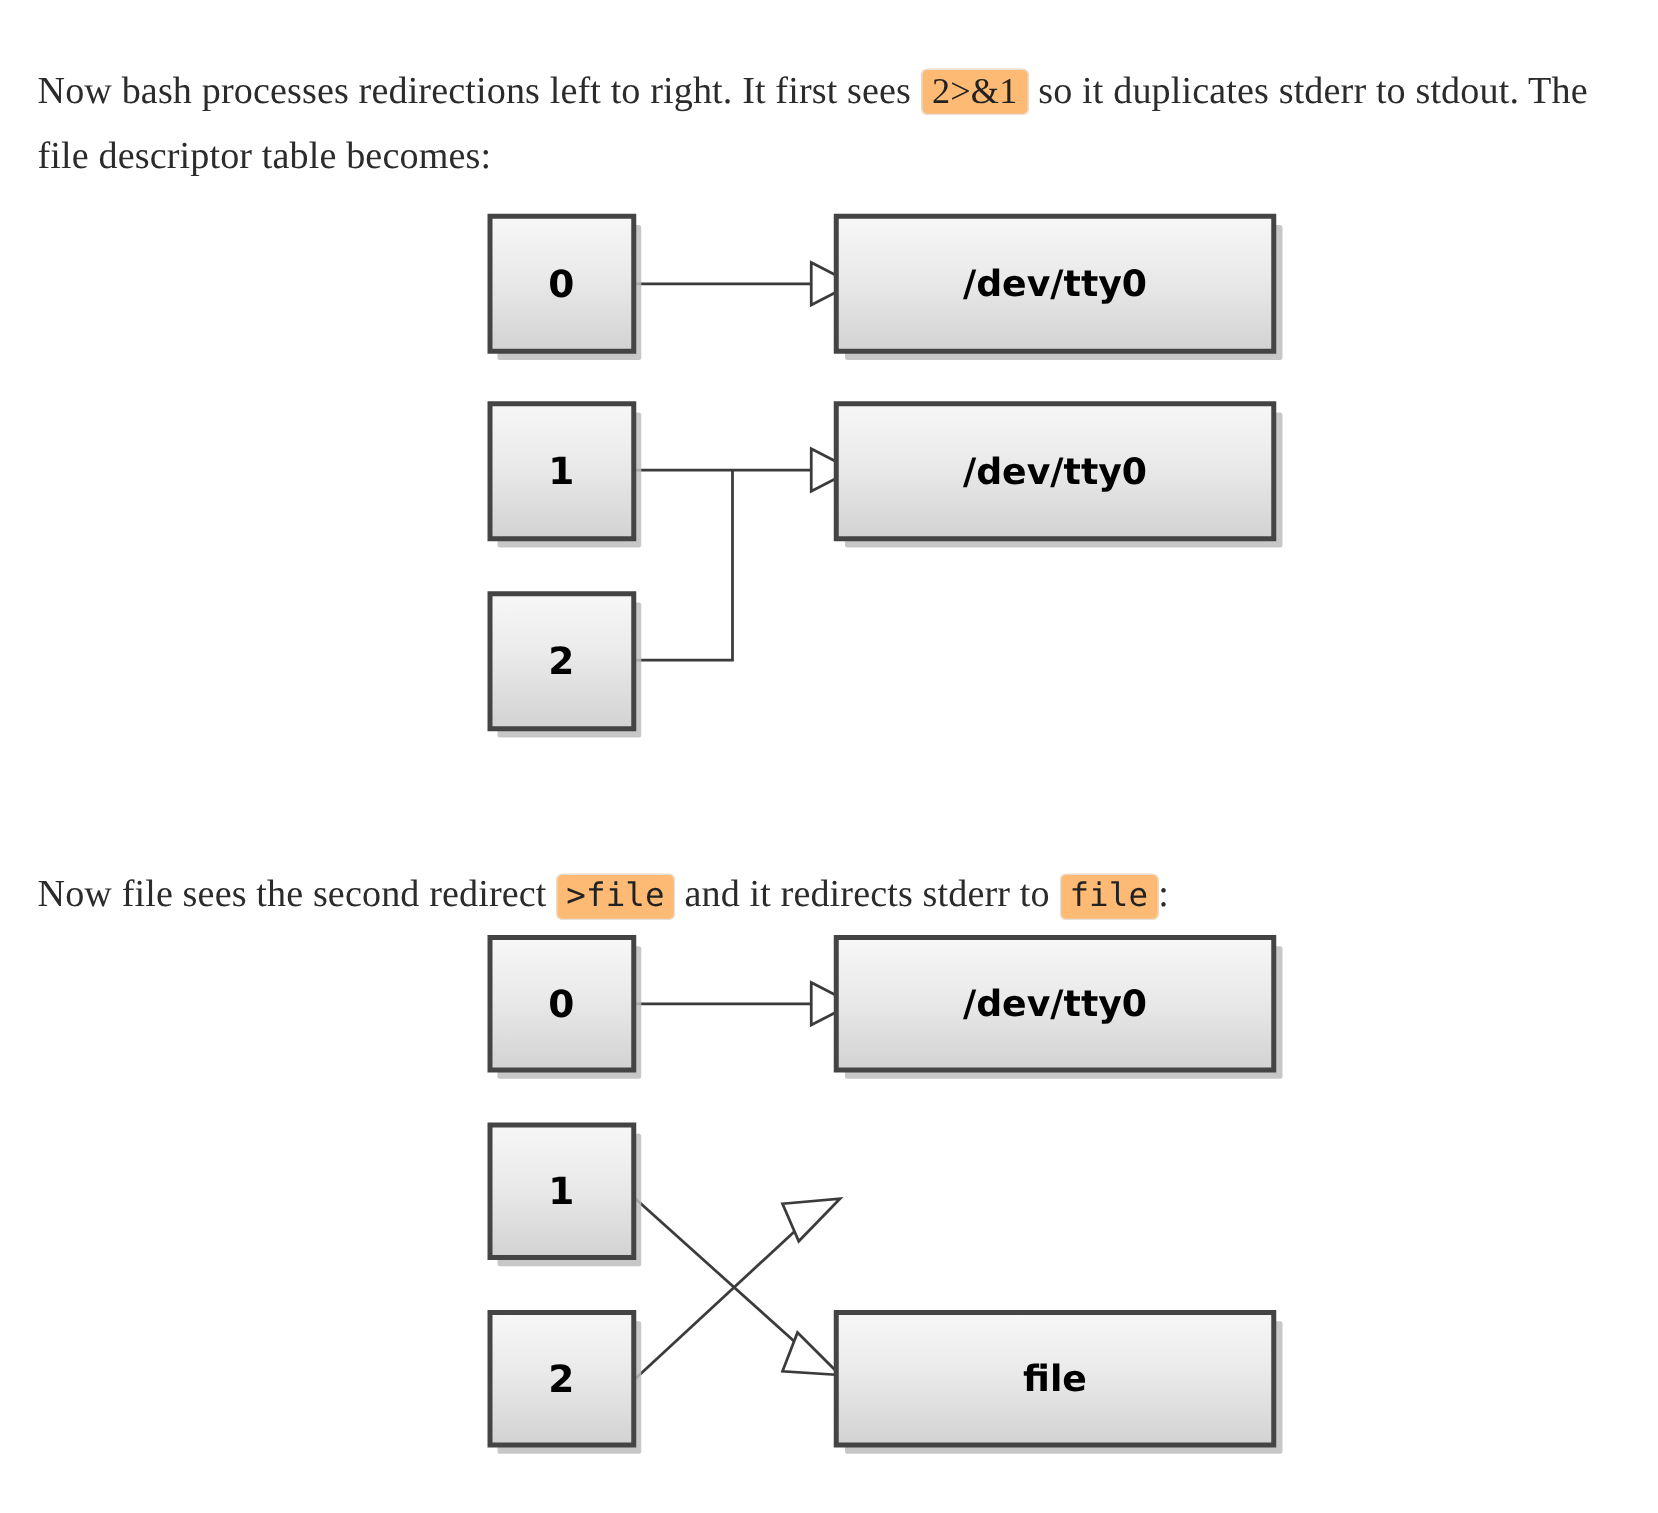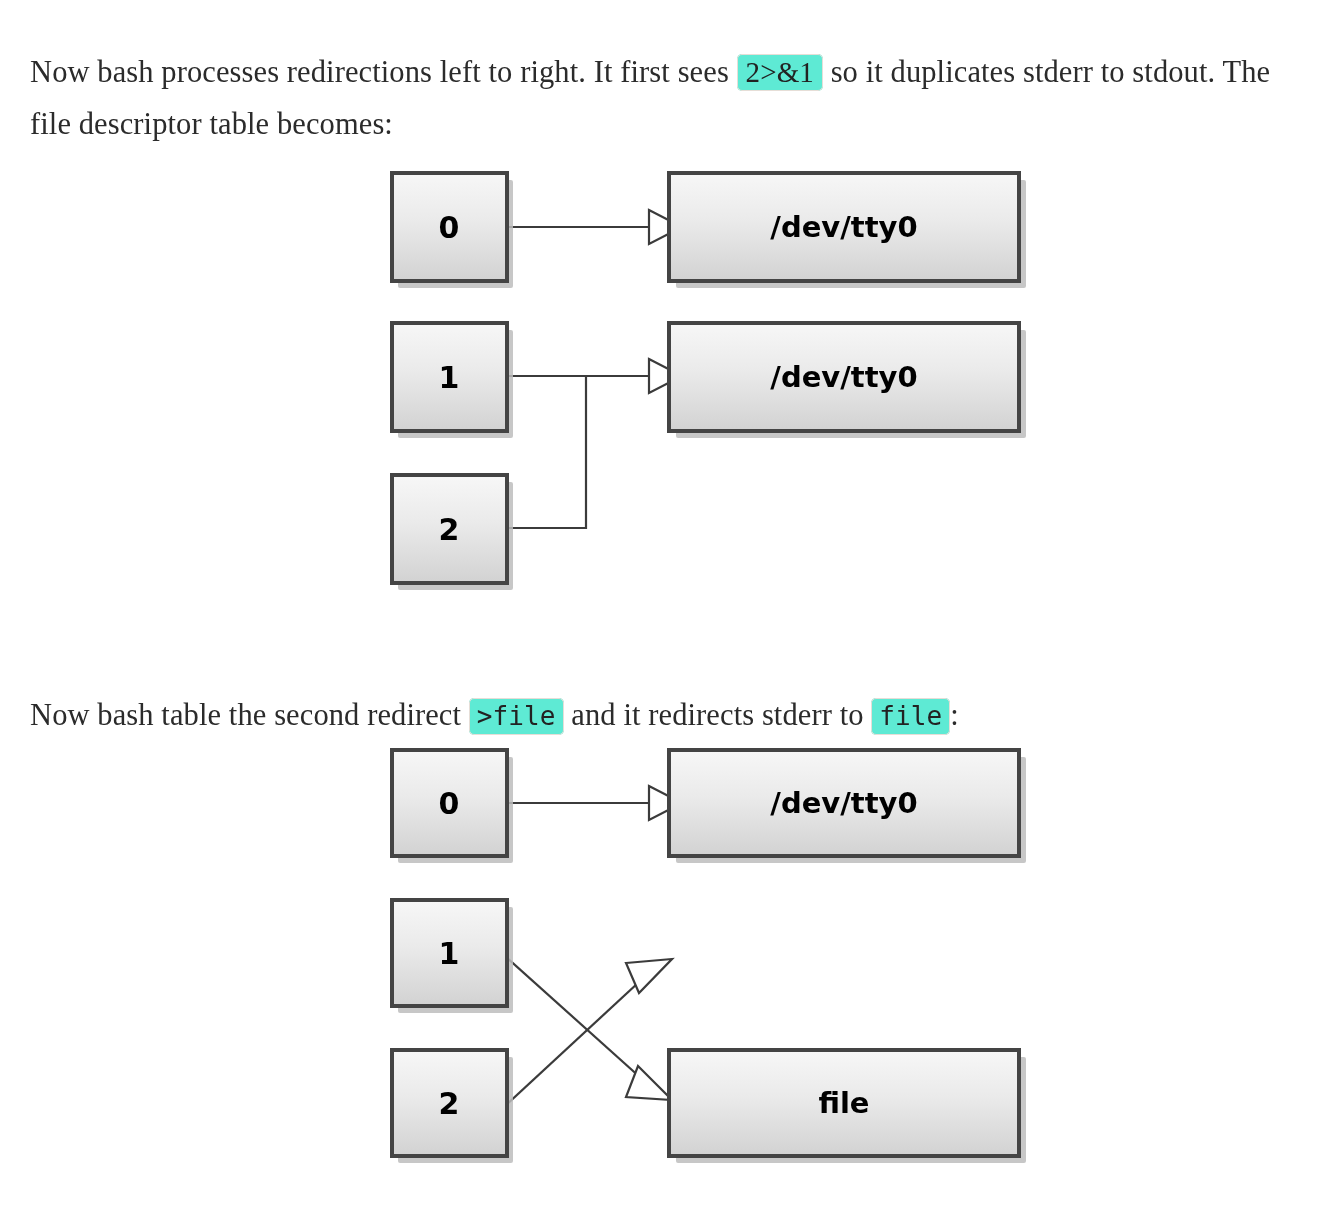--- a/index.html
+++ b/index.html
@@ -23,21 +23,21 @@
     font-size: 30.5px;
     line-height: 1.72;
     color: #2b2b2b;
     letter-spacing: 0.1px;
   }
   #para-1 { top: 15px; }
   #para-2 { top: 658px; }
 
   code.inline-code {
     font-family: "DejaVu Sans Mono", "Liberation Mono", monospace;
-    background: #5eead4;
+    background: #fdba74;
     border: 1px solid #e6ded7;
     border-radius: 5px;
     padding: 2px 7px 3px 7px;
     font-size: 26px;
     color: #222222;
     white-space: nowrap;
     line-height: 1.1;
   }
   code.inline-code.serifish {
     font-family: "Liberation Serif", "DejaVu Serif", serif;
@@ -132,21 +132,21 @@
 
     <g>
       <rect class="node-shadow" x="398" y="332" width="115" height="108" rx="2"></rect>
       <rect class="node-rect-fill" x="392" y="325" width="115" height="108"></rect>
       <rect class="node-rect-stroke" x="392" y="325" width="115" height="108"></rect>
       <text class="node-label fd-label" x="449" y="381">2</text>
     </g>
   </svg>
 </div>
 
-<p class="para" id="para-2"><span>Now bash table the second redirect</span>
+<p class="para" id="para-2"><span>Now file sees the second redirect</span>
   <code class="inline-code">&gt;file</code>
   <span>and it redirects stderr to</span>
   <code class="inline-code">file</code><span>:</span></p>
 
 <div class="diagram" id="diagram-2">
   <svg width="1326" height="462" viewBox="0 0 1326 462" xmlns="http://www.w3.org/2000/svg">
     <defs>
       <linearGradient id="boxgrad2" x1="0" y1="0" x2="0" y2="1">
         <stop offset="0%" stop-color="#f7f7f7"></stop>
         <stop offset="45%" stop-color="#eaeaea"></stop>

